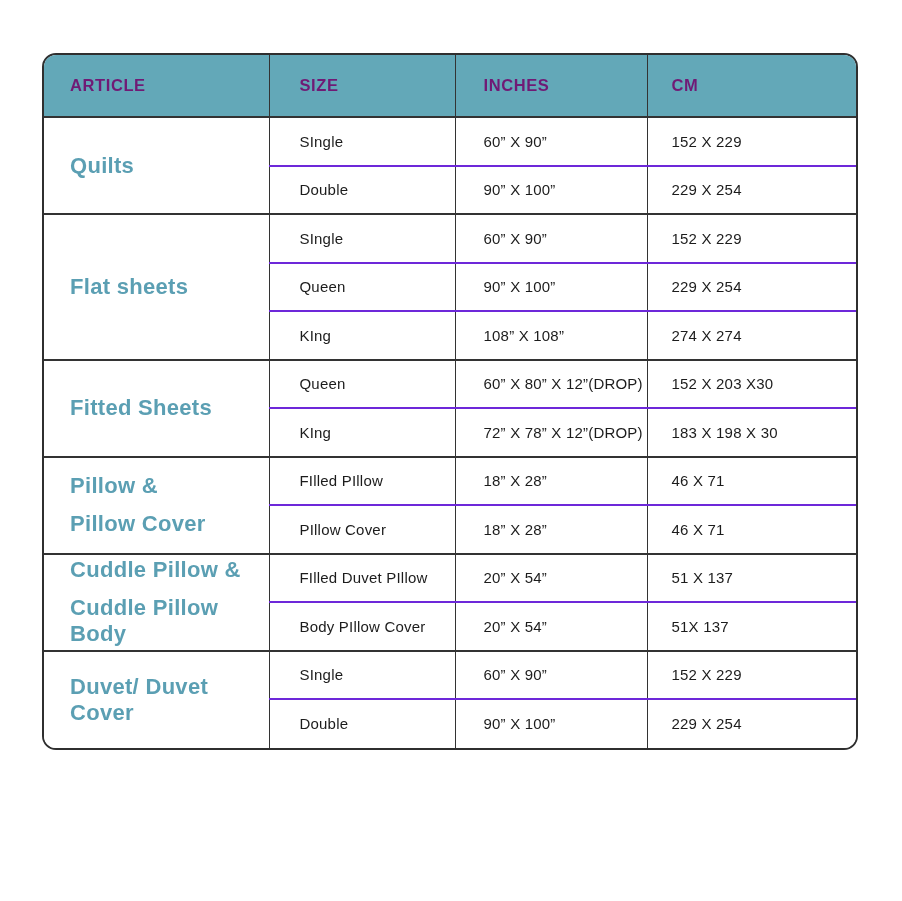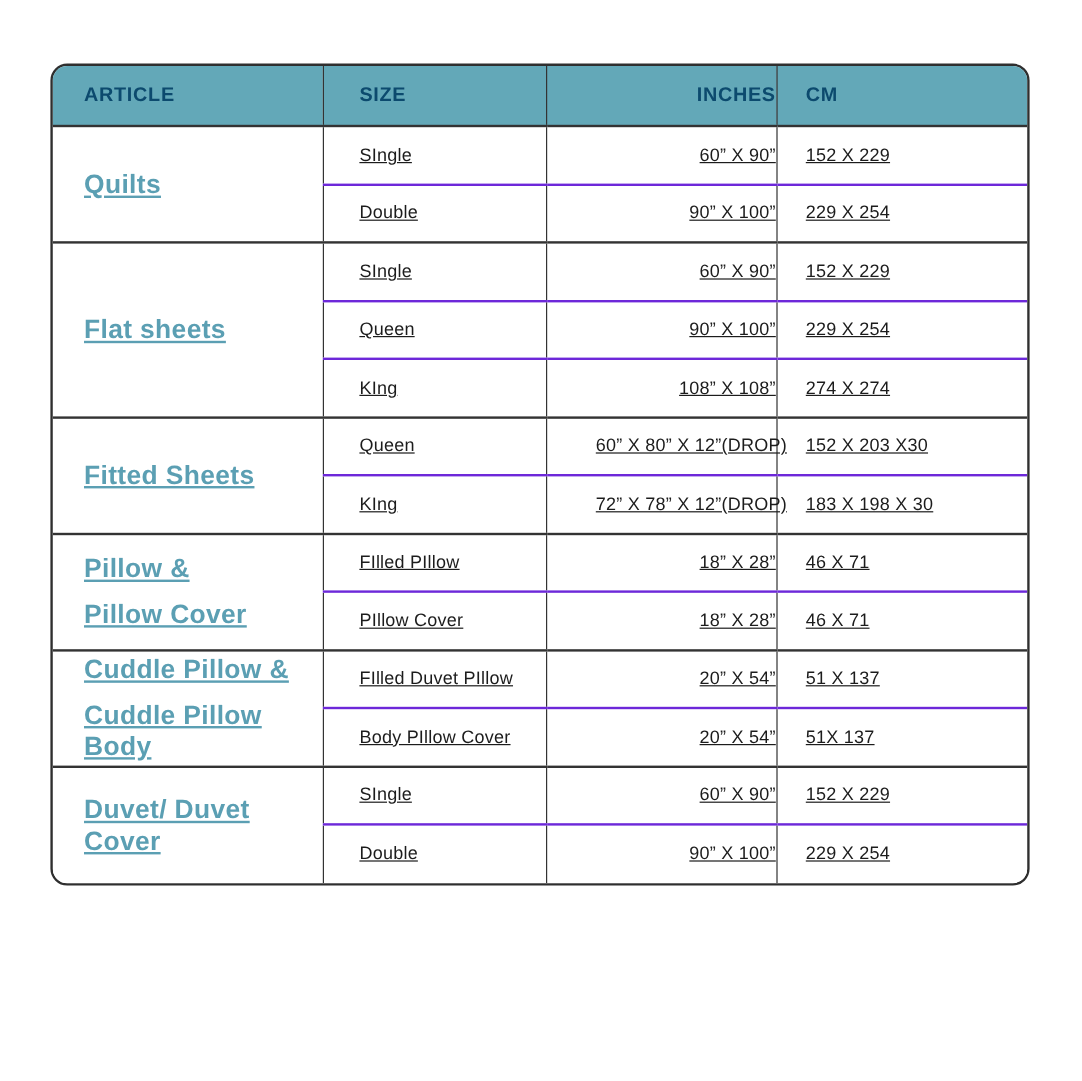--- a/index.html
+++ b/index.html
@@ -32,48 +32,47 @@
   table {
     width: 100%;
     border-collapse: collapse;
     table-layout: fixed;
   }
   col.c1 { width: 225px; }
   col.c2 { width: 186px; }
   col.c3 { width: 192px; }
   col.c4 { width: 209px; }
   thead th {
-    height: 50px;
+    height: 62px;
     background: #63a8b8;
-    color: #0c4a6e;
+    color: #701a75;
     font-size: 16.5px;
     font-weight: bold;
     letter-spacing: 0.6px;
     text-align: left;
     vertical-align: middle;
     border-bottom: 2px solid #333333;
   }
   thead th + th { border-left: 1.5px solid #333333; }
   tbody tr { height: 48.5px; }
   tbody td {
     vertical-align: middle;
     text-align: left;
     font-size: 15px;
     color: #1c1c1c;
     letter-spacing: 0.2px;
     white-space: nowrap;
     background: #ffffff;
-    text-decoration: underline;
   }
   tbody td.c2, tbody td.c3, tbody td.c4 { border-left: 1.5px solid #333333; }
   tbody td { border-top: 2px solid #6d28d9; }
   tbody tr.group-start td { border-top: 2px solid #333333; }
   .pad1 { padding-left: 26px; }
   .pad2 { padding-left: 30px; }
-  .pad3 { padding-left: 41px; text-align: right; }
+  .pad3 { padding-left: 28px; }
   .pad4 { padding-left: 24px; }
   td.article-cell {
     color: #5b9fb3;
     font-weight: bold;
     font-size: 22px;
     letter-spacing: 0.3px;
     white-space: normal;
   }
   .article-line + .article-line { margin-top: 12px; }
 </style>

